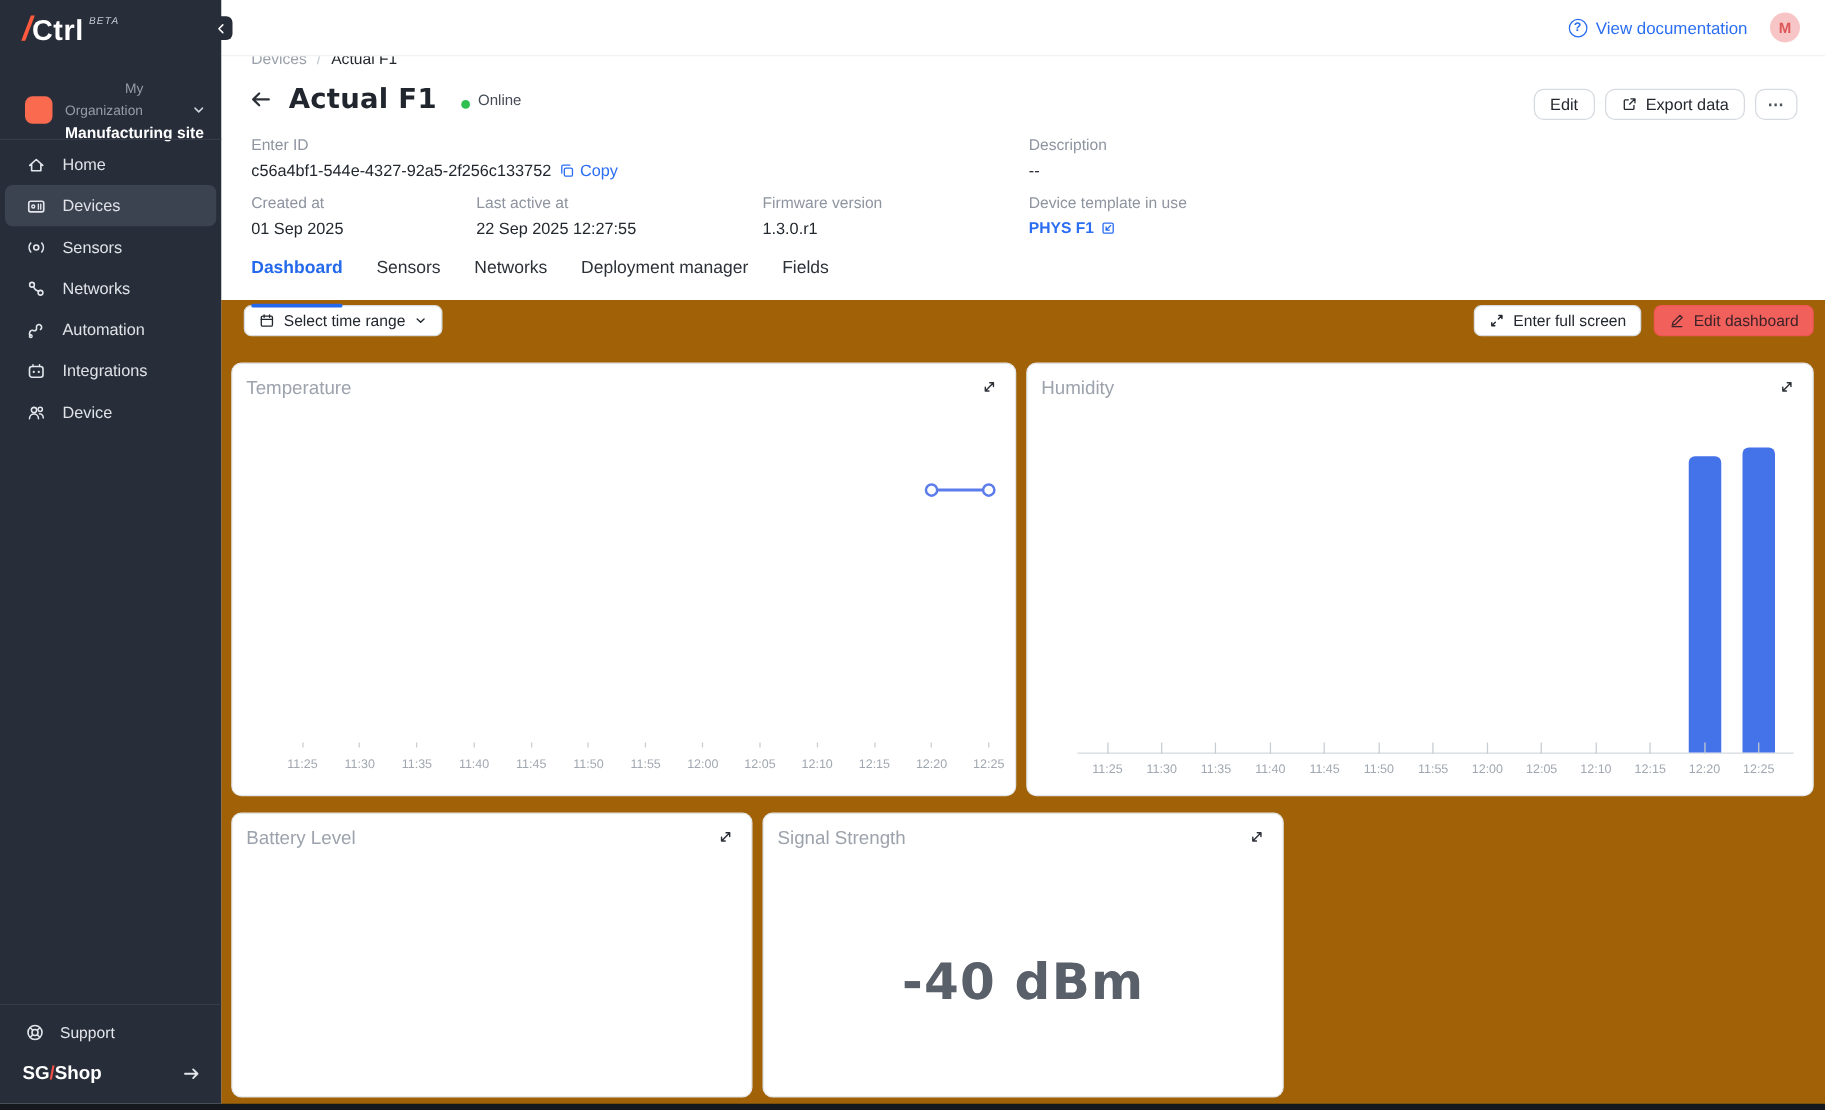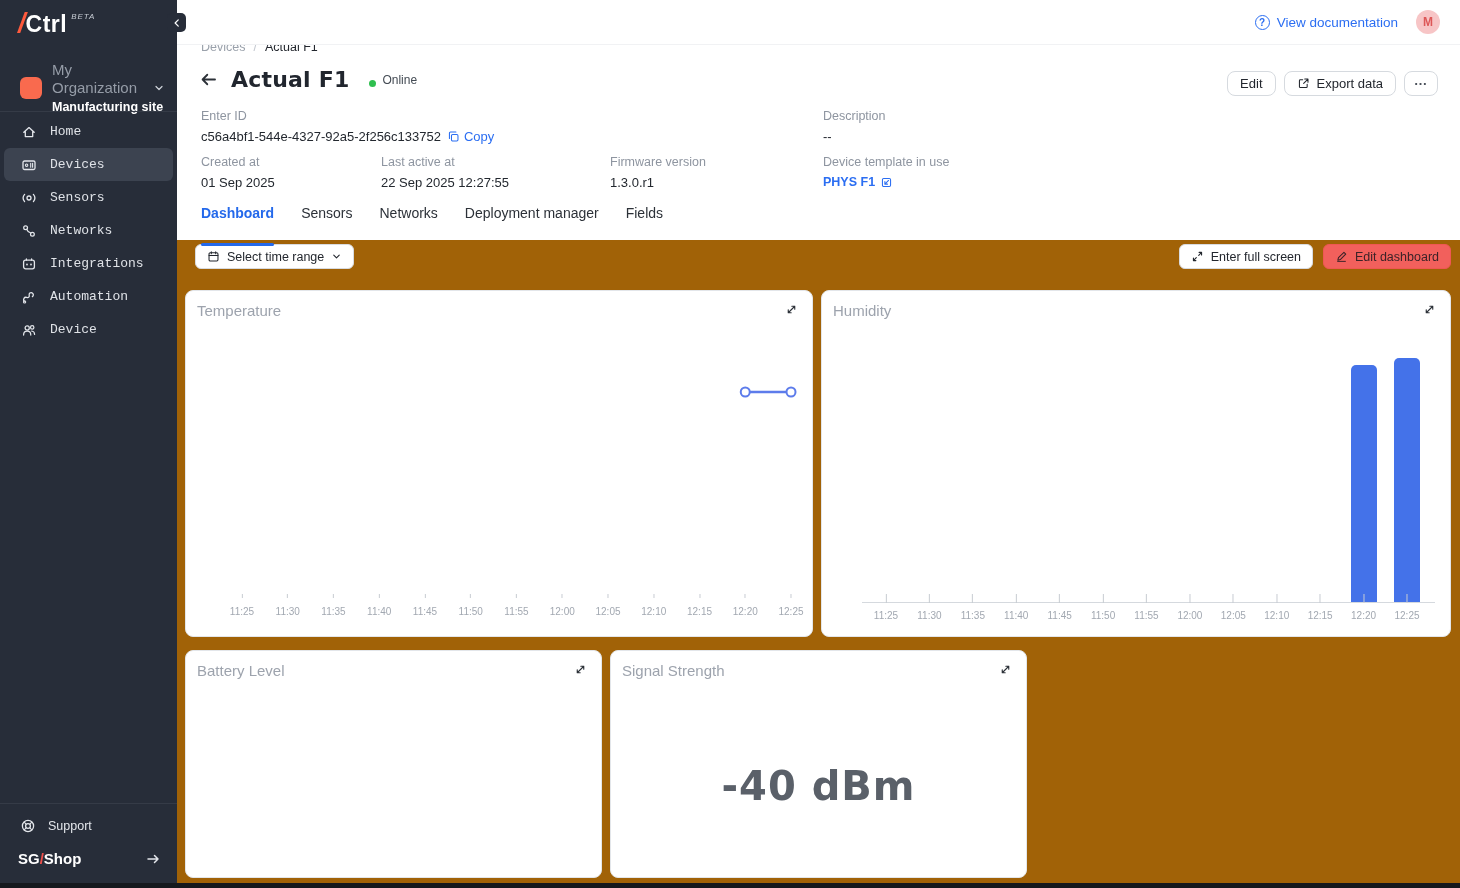--- a/index.html
+++ b/index.html
@@ -11,25 +11,25 @@
   
   .sidebar { position:absolute; left:0; top:0; width:177px; height:883px; background:#272d39; color:#dfe2e7; z-index:5; }
   .logo { position:absolute; left:18px; top:8px; display:flex; align-items:flex-start; }
   .logo .slash { color:#ff5a3d; font-size:27px; font-weight:bold; font-style:italic; line-height:30px; }
   .logo .word { color:#fff; font-size:23px; font-weight:bold; line-height:32px; letter-spacing:.5px; }
   .logo .beta { color:#c7ccd4; font-size:8px; letter-spacing:1px; margin:4px 0 0 4px; font-style:italic; }
   .collapse-btn { position:absolute; left:167px; top:13px; width:19px; height:19px; background:#272d39; border-radius:5px; display:flex; align-items:center; justify-content:center; color:#fff; z-index:6; }
   .org { position:absolute; left:0; top:64px; width:177px; height:47px; display:flex; align-items:center; padding:0 12px 0 20px; gap:10px; }
   .org-avatar { width:22px; height:22px; border-radius:6px; background:#f96a4e; flex:none; }
   .org-texts { flex:1; min-width:0; }
-  .org-label { font-size:15px; color:#959ca7; line-height:13px; }
+  .org-label { font-size:11px; color:#959ca7; line-height:13px;margin-left:48px; }
   .org-name { font-size:12.5px; color:#fff; font-weight:bold; line-height:15px; white-space:nowrap; }
   .org-chevron { color:#cfd3da; flex:none; }
   .sb-divider { position:absolute; left:0; width:177px; border-top:1px solid #353b47; }
-  .nav { position:absolute; left:0; top:115px; width:177px;font-family:Liberation Mono, monospace; }
+  .nav { position:absolute; left:0; top:115px; width:177px; }
   .nav-item { display:flex; align-items:center; gap:13px; height:33px; margin:0 4px; padding:0 0 0 16px; border-radius:6px; font-size:13px; color:#dfe2e7; }
   .nav-item.active { background:#3c4350; }
   .nav-item .ic { width:17px; height:17px; color:#e3e6eb; flex:none; display:flex; align-items:center; justify-content:center; }
   .sb-footer { position:absolute; left:0; top:803px; width:177px; border-top:1px solid #353b47;text-align:center; }
   .support-row { display:flex; align-items:center; gap:12px; padding:14px 0 0 20px; font-size:12.5px; color:#e3e6eb; }
   .shop-row { display:flex; align-items:center; padding:16px 16px 0 18px; font-size:15px; font-weight:bold; color:#fff; }
   .shop-row .slash { color:#f04f4a; }
   .shop-row .arrow { margin-left:auto; color:#e3e6eb; }
 
   
@@ -146,36 +146,36 @@
               <circle cx="4.6" cy="4.8" r="1.9" fill="none" stroke="currentColor" stroke-width="1.25"></circle>
               <circle cx="11.4" cy="11.2" r="1.9" fill="none" stroke="currentColor" stroke-width="1.25"></circle>
               <path d="M5.8 6.4c.7 1.8 2.2 3.1 4 3.6" fill="none" stroke="currentColor" stroke-width="1.25" stroke-linecap="round"></path>
             </svg>
           </span>
         <span data-interactable="false">Networks</span>
       </div>
       <div class="nav-item" data-interactable="true">
         <span class="ic" data-interactable="false">
             <svg width="16" height="16" viewBox="0 0 16 16">
+              <path d="M3.2 12.6c-1.6-2.2.2-5 2.4-4.2 2 .7 3-.8 2.6-2.3-.4-1.6 1.2-3 2.8-2.3 1.6.7 1.8 2.9.4 3.8" fill="none" stroke="currentColor" stroke-width="1.3" stroke-linecap="round"></path>
+              <circle cx="3.6" cy="12.9" r="1.1" fill="none" stroke="currentColor" stroke-width="1.1"></circle>
+            </svg>
+          </span>
+        <span data-interactable="false">Automation</span>
+      </div>
+      <div class="nav-item" data-interactable="true">
+        <span class="ic" data-interactable="false">
+            <svg width="16" height="16" viewBox="0 0 16 16">
               <rect x="2.6" y="4.2" width="10.8" height="8.6" rx="2" fill="none" stroke="currentColor" stroke-width="1.3"></rect>
               <path d="M5.4 4.2V2.8M10.6 4.2V2.8" stroke="currentColor" stroke-width="1.2" stroke-linecap="round"></path>
               <circle cx="6" cy="8.5" r=".9" fill="currentColor"></circle>
               <circle cx="10" cy="8.5" r=".9" fill="currentColor"></circle>
             </svg>
           </span>
         <span data-interactable="false">Integrations</span>
-      </div>
-      <div class="nav-item" data-interactable="true">
-        <span class="ic" data-interactable="false">
-            <svg width="16" height="16" viewBox="0 0 16 16">
-              <path d="M3.2 12.6c-1.6-2.2.2-5 2.4-4.2 2 .7 3-.8 2.6-2.3-.4-1.6 1.2-3 2.8-2.3 1.6.7 1.8 2.9.4 3.8" fill="none" stroke="currentColor" stroke-width="1.3" stroke-linecap="round"></path>
-              <circle cx="3.6" cy="12.9" r="1.1" fill="none" stroke="currentColor" stroke-width="1.1"></circle>
-            </svg>
-          </span>
-        <span data-interactable="false">Automation</span>
       </div>
       <div class="nav-item" data-interactable="true">
         <span class="ic" data-interactable="false">
             <svg width="16" height="16" viewBox="0 0 16 16">
               <circle cx="6.2" cy="6" r="2.1" fill="none" stroke="currentColor" stroke-width="1.25"></circle>
               <path d="M2.6 13c0-2.4 1.8-3.8 3.6-3.8S9.8 10.6 9.8 13" fill="none" stroke="currentColor" stroke-width="1.25" stroke-linecap="round"></path>
               <circle cx="11.2" cy="5.4" r="1.7" fill="none" stroke="currentColor" stroke-width="1.2"></circle>
               <path d="M10.6 9c1.8.2 3 1.7 3 3.4" fill="none" stroke="currentColor" stroke-width="1.2" stroke-linecap="round"></path>
             </svg>
           </span>

